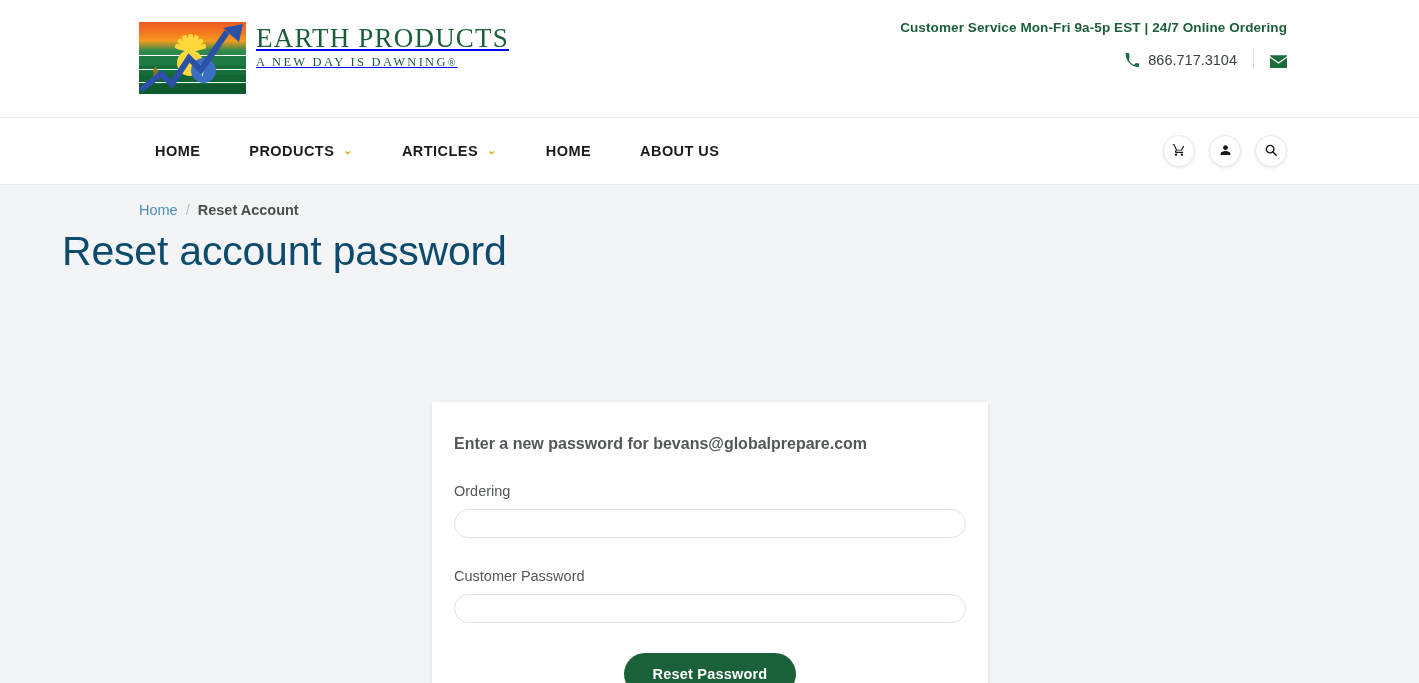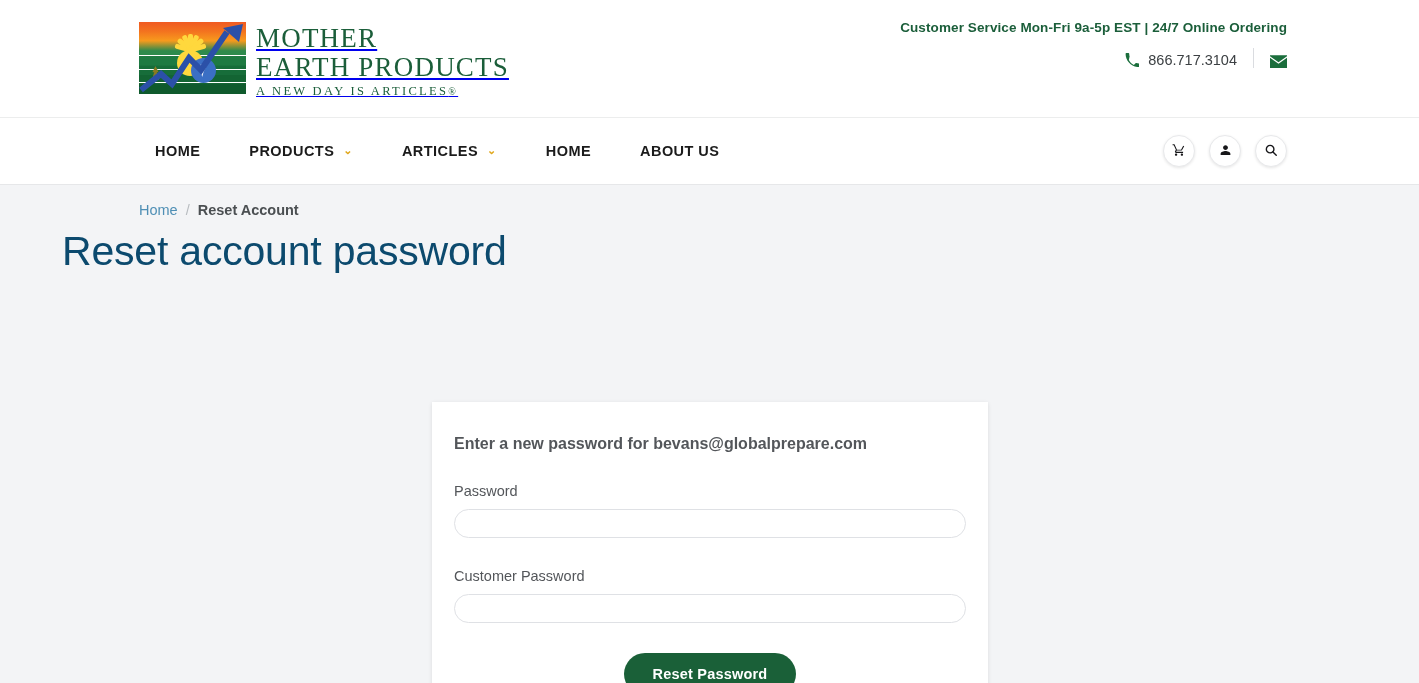--- a/index.html
+++ b/index.html
@@ -307,24 +307,23 @@
       <span class="ray" style="transform: rotate(75deg) translateY(2px);"></span>
       <span class="logo-sun"></span>
       <span class="logo-tree"></span>
       <span class="logo-globe"></span>
       <svg class="logo-arrow" viewBox="0 0 107 72" preserveAspectRatio="none" aria-hidden="true">
         <polyline points="2,68 22,52 33,62 50,36 62,48 88,10" fill="none" stroke="#2b50a8" stroke-width="6"></polyline>
         <polygon points="104,2 84,6 100,20" fill="#2b50a8"></polygon>
       </svg>
     </span>
     <span class="logo-text">
-      <div class="logo-line-a">MOTHER</div>
       <div class="logo-line-b">EARTH PRODUCTS</div>
       <div class="logo-tagline">
-        <span>A NEW DAY IS ARTICLES</span><span class="reg">®</span>
+        <span>A NEW DAY IS DAWNING</span><span class="reg">®</span>
       </div>
     </span>
   </a>
 
   <div class="contact-block">
     <div class="contact-hours">Customer Service Mon-Fri 9a-5p EST | 24/7 Online Ordering</div>
     <div class="contact-row">
       <a class="contact-item" href="#">
         <span class="cicon">
           <svg width="14" height="14" viewBox="0 0 24 24" fill="currentColor" aria-hidden="true">
@@ -399,21 +398,21 @@
     <span class="bc-sep">/</span>
     <span class="bc-current">Reset Account</span>
   </div>
 
   <h1 class="page-title">Reset account password</h1>
 
   <section class="card">
     <p class="card-intro">Enter a new password for bevans@globalprepare.com</p>
 
     <div class="field-group">
-      <div class="field-label">Password</div>
+      <div class="field-label">Ordering</div>
       <input class="field-input" type="password" placeholder="" style="">
     </div>
 
     <div class="field-group">
       <div class="field-label">Customer Password</div>
       <input class="field-input" type="password" placeholder="" style="">
     </div>
 
     <div class="btn-row">
       <button class="btn-submit">Reset Password</button>

